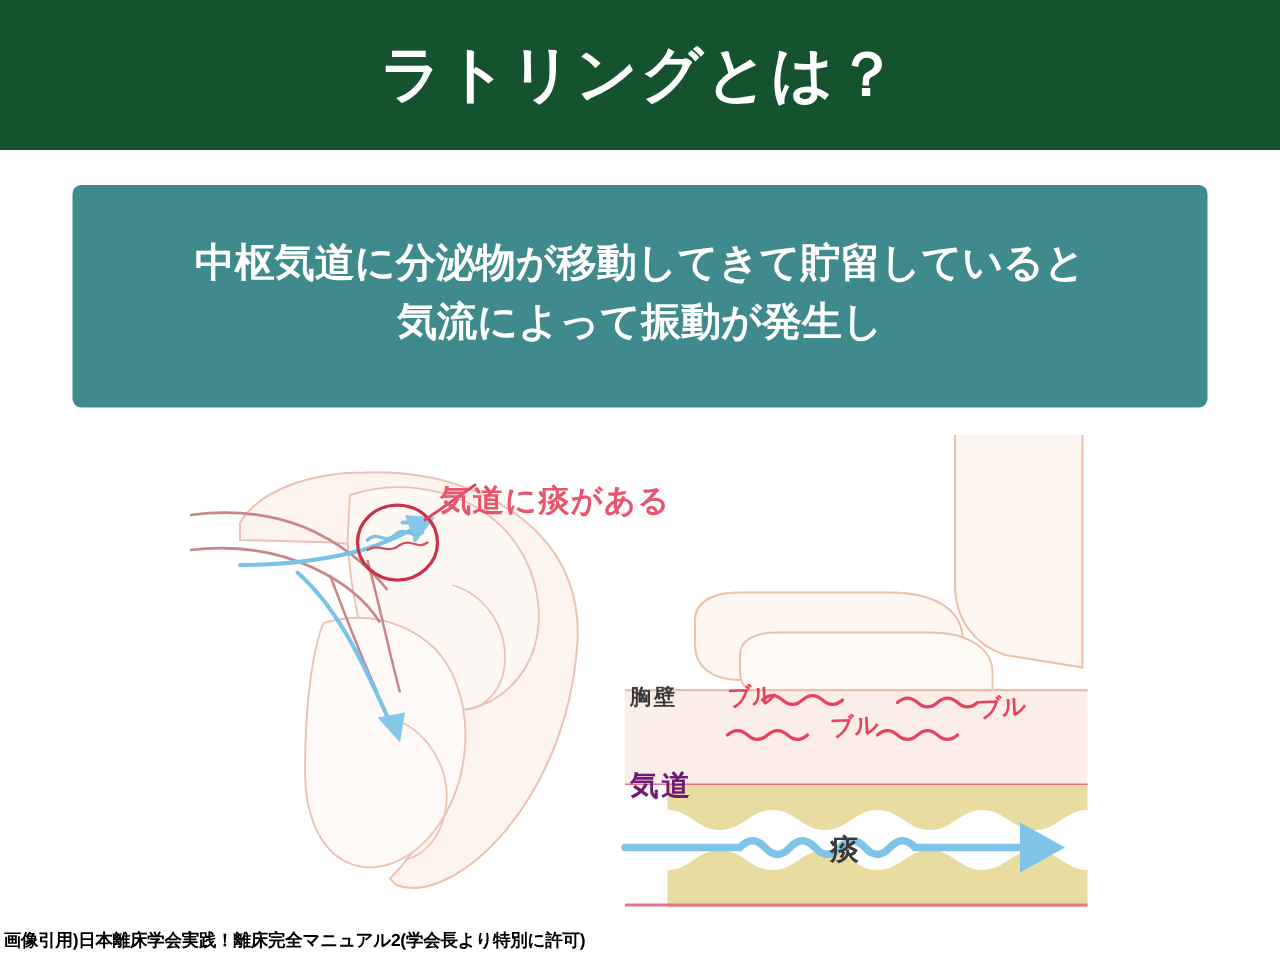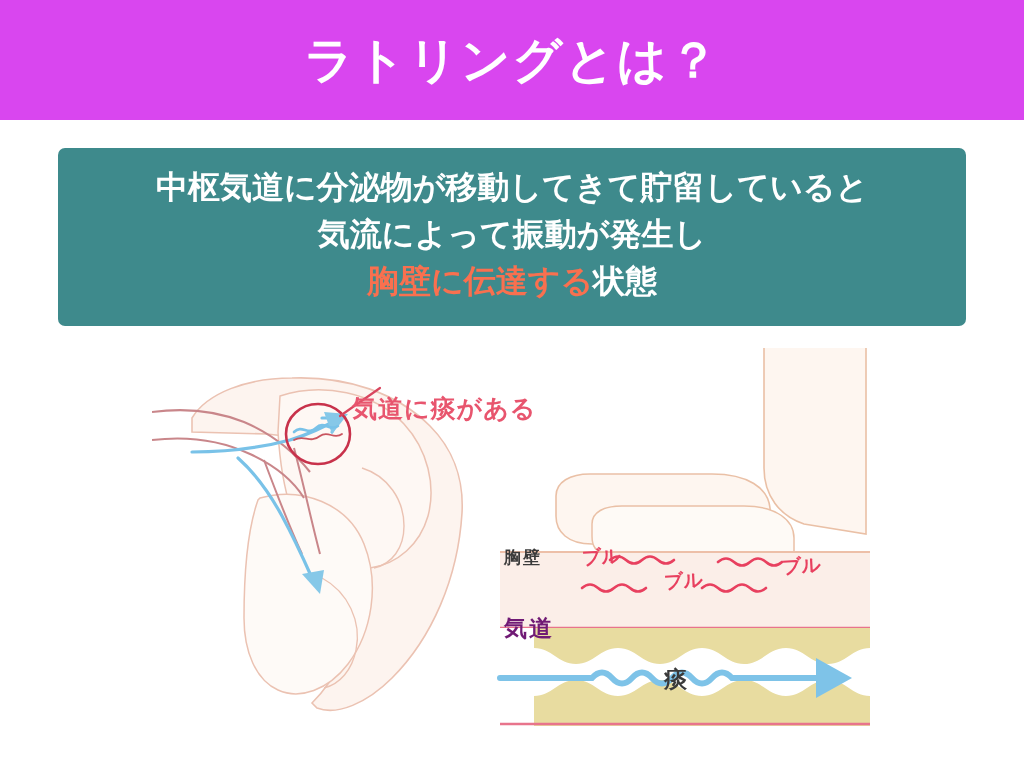--- a/index.html
+++ b/index.html
@@ -19,21 +19,21 @@
     height: 768px;
     background: #ffffff;
   }
 
   
   .header-bar {
     position: absolute;
     left: 0; top: 0;
     width: 1024px;
     height: 120px;
-    background: #d946ef;
+    background: #14532d;
     display: flex;
     align-items: center;
     justify-content: center;
   }
   .header-title {
     color: #ffffff;
     font-size: 49px;
     font-weight: bold;
     letter-spacing: 2px;
     line-height: 1;
@@ -69,21 +69,21 @@
     position: absolute;
     left: 152px; top: 348px;
     width: 720px;
     height: 378px;
     background: #ffffff;
   }
   .illustration svg { display: block; width: 100%; height: 100%; }
 
   .ill-label-airway-sputum {
     position: absolute;
-    left: 200px; top: 44px;
+    left: 200px; top: 36px;
     font-size: 25px;
     font-weight: bold;
     color: #E8556E;
     white-space: nowrap;
     letter-spacing: 1px;
   }
   .ill-label-chestwall {
     position: absolute;
     left: 352px; top: 198px;
     font-size: 17px;
@@ -137,23 +137,20 @@
 
 <div id="slide">
 
   <div class="header-bar">
     <div class="header-title">ラトリングとは？</div>
   </div>
 
   <div class="statement-box">
     <div class="statement-line">中枢気道に分泌物が移動してきて貯留していると</div>
     <div class="statement-line">気流によって振動が発生し</div>
-    <div class="statement-line">
-      <span class="accent">胸壁に伝達する</span><span>状態</span>
-    </div>
   </div>
 
   <div class="illustration">
 
     <svg viewBox="0 0 720 378" xmlns="http://www.w3.org/2000/svg">
 
       <g>
 
         <path d="M40 70 C55 45 95 30 140 30 C195 28 245 45 278 78
                  C300 100 312 130 310 165 C306 230 280 290 240 330
@@ -244,14 +241,15 @@
 
     <div class="ill-label-airway">気道</div>
 
     <div class="ill-label-sputum">痰</div>
 
     <div class="buru buru-1">ブル</div>
     <div class="buru buru-2">ブル</div>
     <div class="buru buru-3">ブル</div>
   </div>
 
+  <div class="footer-citation">画像引用)日本離床学会実践！離床完全マニュアル2(学会長より特別に許可)</div>
 
 </div>
 
 </body></html>

